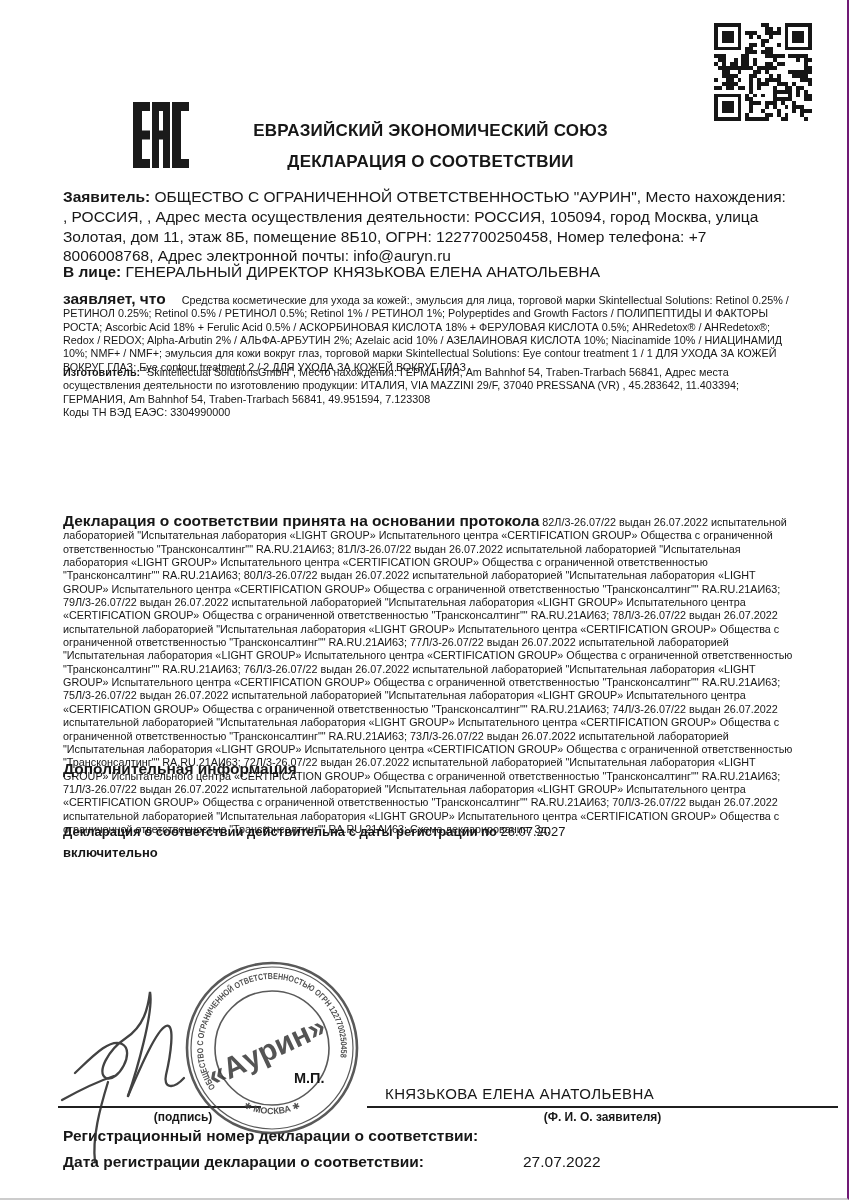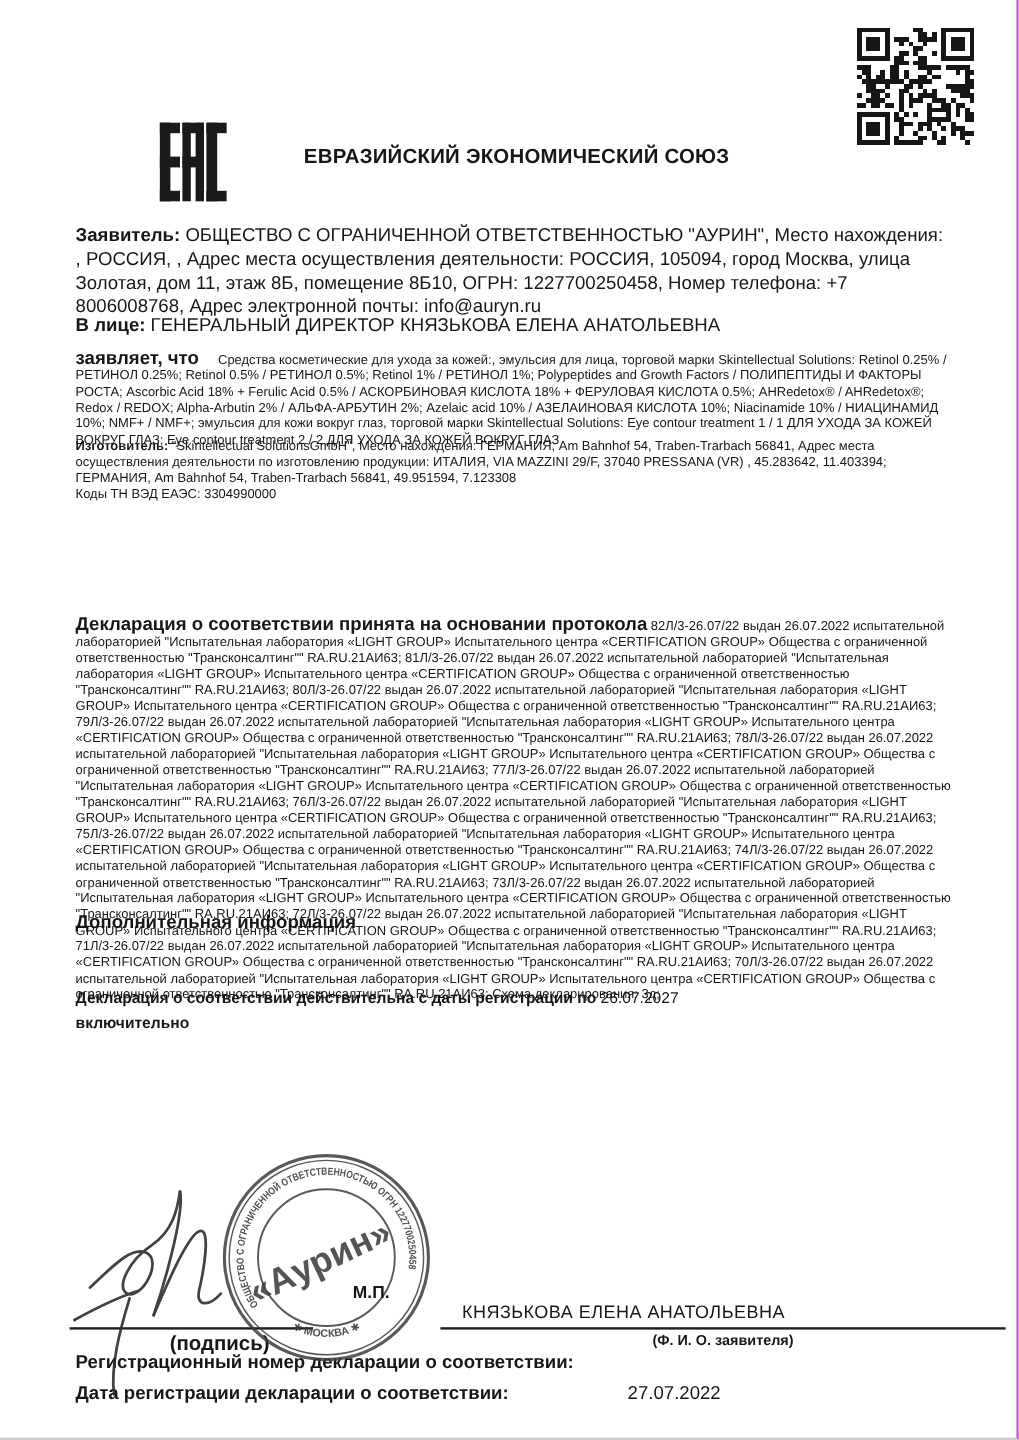--- a/index.html
+++ b/index.html
@@ -4,21 +4,21 @@
 <style>
   html,body{margin:0;padding:0;background:#e8e8e8;}
   .page{
     position:relative;
     width:849px;height:1200px;
     background:#ffffff;
     margin:0 auto;
     font-family:"Liberation Sans","DejaVu Sans",sans-serif;
     color:#171717;
     box-sizing:border-box;
-    border-right:2px solid #d946ef;
+    border-right:2px solid #701a75;
     border-bottom:2px solid #cccccc;
     overflow:hidden;
   }
   .abs{position:absolute;}
   .t1{left:14px;right:0;top:121px;text-align:center;font-weight:bold;font-size:17px;letter-spacing:.2px;}
   .t2{left:14px;right:0;top:152px;text-align:center;font-weight:bold;font-size:17px;letter-spacing:.2px;}
   .body-text{font-size:15.5px;line-height:19.8px;}
   .lbl-lg{font-weight:bold;font-size:15.5px;}
   .sm{font-size:10.8px;line-height:13.35px;}
   .lbl-sm{font-weight:bold;font-size:10.8px;}
@@ -28,21 +28,21 @@
   .declares{left:63px;top:292px;width:737px;}
   .manufacturer{left:63px;top:366px;width:737px;}
   .conforms{left:63px;top:440px;width:695px;font-size:15.5px;line-height:21px;}
   .conforms .lbl-lg{margin-right:14px;}
   .declares .lbl-lg{margin-right:16px;}
   .basis{left:63px;top:484px;width:737px;margin-top:30px;}
   .additional{left:63px;top:760px;}
   .validity{left:63px;top:821px;width:700px;font-size:13px;line-height:21px;font-weight:bold;}
   .validity .normal{font-weight:normal;}
   .sig-line{left:58px;top:1106px;width:203px;border-top:2.2px solid #1f1f1f;height:0;}
-  .sig-caption{left:118px;top:1110px;width:130px;text-align:center;font-size:17px;font-weight:bold;}
+  .sig-caption{left:118px;top:1110px;width:130px;text-align:center;font-size:12px;font-weight:bold;}
   .name-line{left:367px;top:1106px;width:471px;border-top:2.2px solid #1f1f1f;height:0;}
   .name-caption{left:367px;top:1110px;width:471px;text-align:center;font-size:12px;font-weight:bold;}
   .fio{left:385px;top:1085px;font-size:15px;letter-spacing:.4px;}
   .mp{left:294px;top:1070px;font-size:14.5px;font-weight:bold;z-index:5;}
   .reg-row{left:63px;width:760px;height:20px;}
   .reg-row .lab{font-weight:bold;font-size:15.5px;}
   .reg-row .val{position:absolute;left:460px;top:0;font-size:15.5px;font-weight:normal;}
   .row1{top:1127px;}
   .row2{top:1153px;}
   .eac{left:133px;top:102px;}
@@ -376,20 +376,21 @@
       <rect x="10" y="24" width="1" height="1" fill="#161616"></rect>
       <rect x="11" y="24" width="1" height="1" fill="#161616"></rect>
       <rect x="12" y="24" width="1" height="1" fill="#161616"></rect>
       <rect x="13" y="24" width="1" height="1" fill="#161616"></rect>
       <rect x="17" y="24" width="1" height="1" fill="#161616"></rect>
       <rect x="18" y="24" width="1" height="1" fill="#161616"></rect>
       <rect x="23" y="24" width="1" height="1" fill="#161616"></rect>
     </svg>
 
   <div class="abs t1">ЕВРАЗИЙСКИЙ ЭКОНОМИЧЕСКИЙ СОЮЗ</div>
+  <div class="abs t2">ДЕКЛАРАЦИЯ О СООТВЕТСТВИИ</div>
 
   <p class="abs applicant body-text"><span class="lbl-lg">Заявитель:</span> <span>ОБЩЕСТВО С ОГРАНИЧЕННОЙ ОТВЕТСТВЕННОСТЬЮ "АУРИН", Место нахождения: , РОССИЯ, , Адрес места осуществления деятельности: РОССИЯ, 105094, город Москва, улица Золотая, дом 11, этаж 8Б, помещение 8Б10, ОГРН: 1227700250458, Номер телефона: +7 8006008768, Адрес электронной почты: info@auryn.ru</span></p>
 
   <p class="abs representative body-text"><span class="lbl-lg">В лице:</span> <span>ГЕНЕРАЛЬНЫЙ ДИРЕКТОР КНЯЗЬКОВА ЕЛЕНА АНАТОЛЬЕВНА</span></p>
 
   <p class="abs declares sm"><span class="lbl-lg">заявляет, что</span><span>Средства косметические для ухода за кожей:, эмульсия для лица, торговой марки Skintellectual Solutions: Retinol 0.25% / РЕТИНОЛ 0.25%; Retinol 0.5% / РЕТИНОЛ 0.5%; Retinol 1% / РЕТИНОЛ 1%; Polypeptides and Growth Factors / ПОЛИПЕПТИДЫ И ФАКТОРЫ РОСТА; Ascorbic Acid 18% + Ferulic Acid 0.5% / АСКОРБИНОВАЯ КИСЛОТА 18% + ФЕРУЛОВАЯ КИСЛОТА 0.5%; AHRedetox® / AHRedetox®; Redox / REDOX; Alpha-Arbutin 2% / АЛЬФА-АРБУТИН 2%; Azelaic acid 10% / АЗЕЛАИНОВАЯ КИСЛОТА 10%; Niacinamide 10% / НИАЦИНАМИД 10%; NMF+ / NMF+; эмульсия для кожи вокруг глаз, торговой марки Skintellectual Solutions: Eye contour treatment 1 / 1 ДЛЯ УХОДА ЗА КОЖЕЙ ВОКРУГ ГЛАЗ; Eye contour treatment 2 / 2 ДЛЯ УХОДА ЗА КОЖЕЙ ВОКРУГ ГЛАЗ</span></p>
 
   <div class="abs manufacturer sm">
     <p><span class="lbl-sm">Изготовитель:</span> <span>"Skintellectual SolutionsGmbH", Место нахождения: ГЕРМАНИЯ, Am Bahnhof 54, Traben-Trarbach 56841, Адрес места осуществления деятельности по изготовлению продукции: ИТАЛИЯ, VIA MAZZINI 29/F, 37040 PRESSANA (VR) , 45.283642, 11.403394; ГЕРМАНИЯ, Am Bahnhof 54, Traben-Trarbach 56841, 49.951594, 7.123308</span></p>
     <div>Коды ТН ВЭД ЕАЭС: 3304990000</div>

